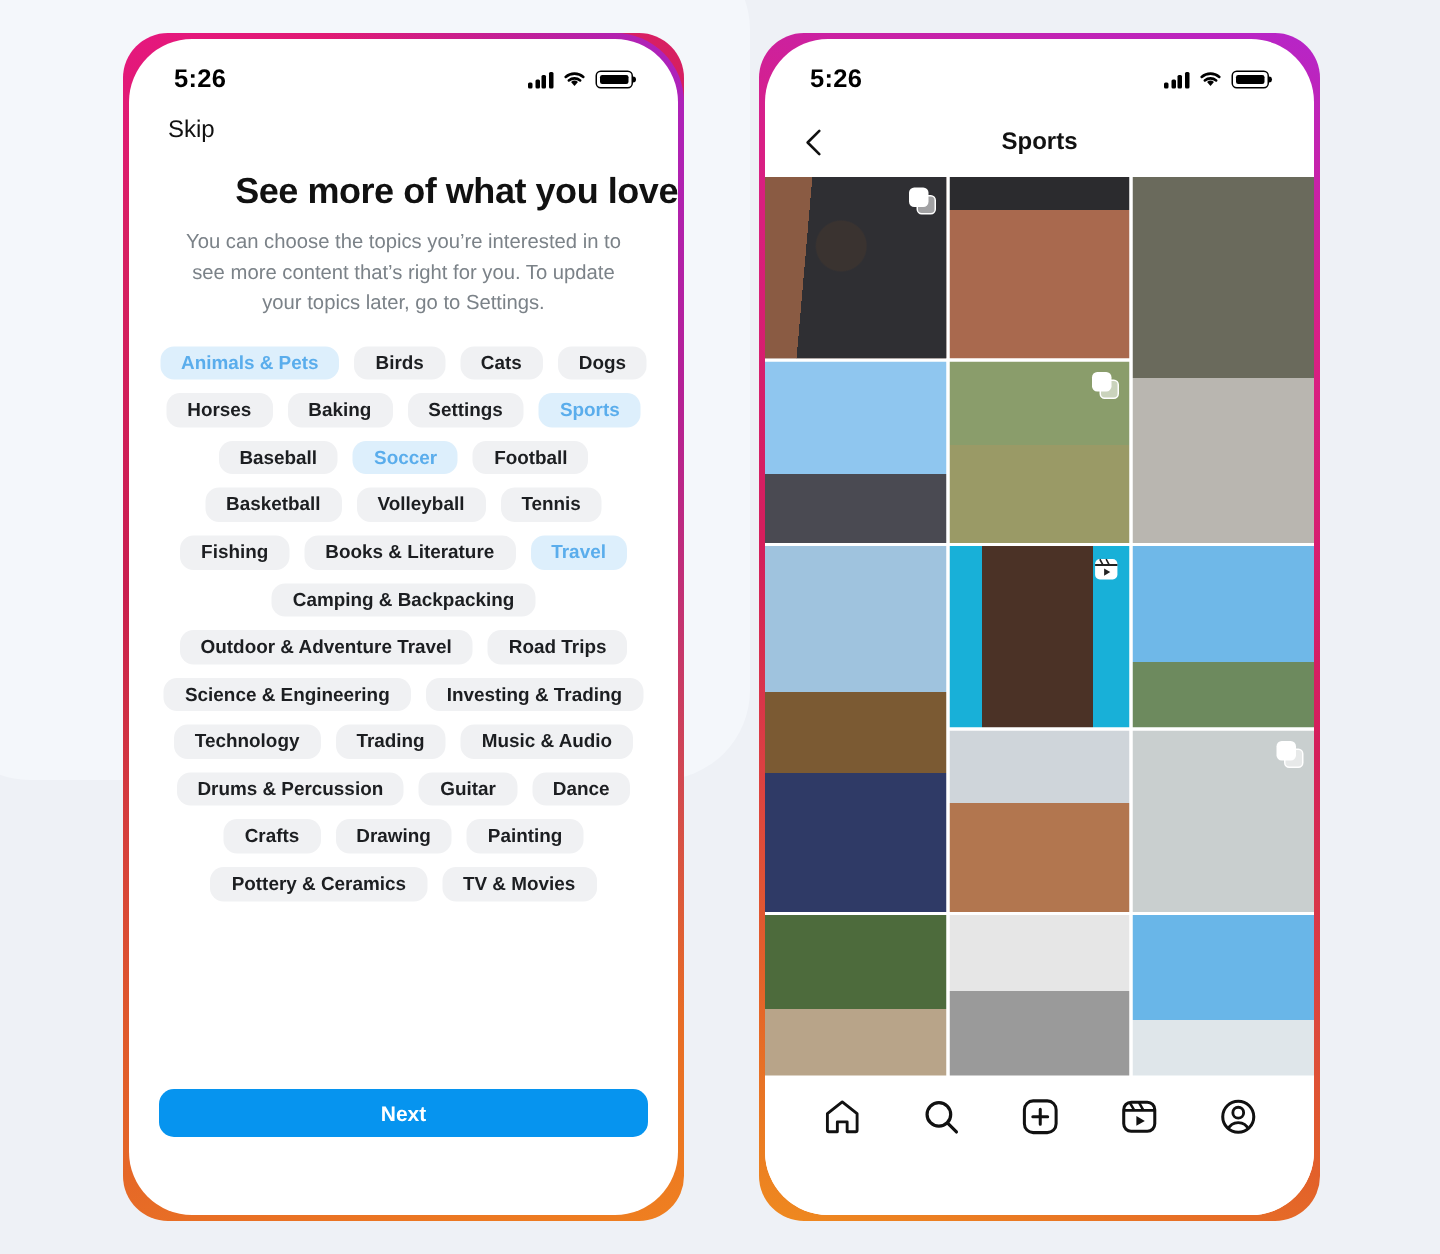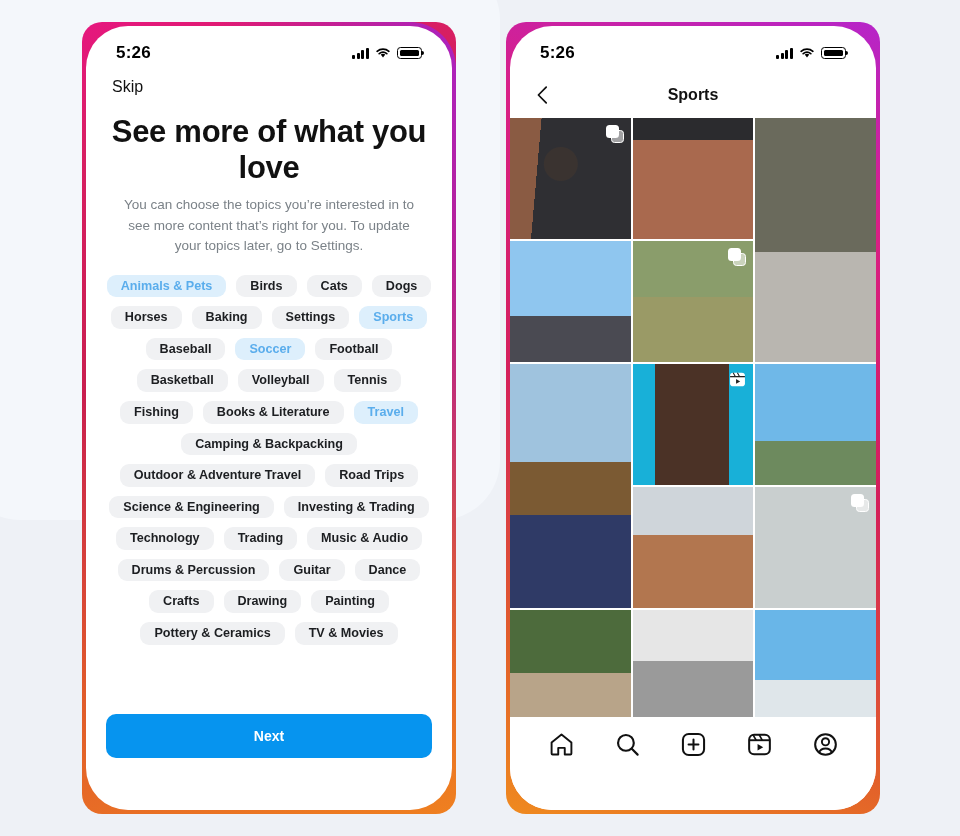--- a/index.html
+++ b/index.html
@@ -13,21 +13,21 @@
 
   
   .bg-panel{
     position:absolute; left:-40px; top:-40px; width:540px; height:560px;
     background:#f4f7fb; border-radius:60px;
   }
 
   
   .phone {
     position: absolute;
-    border-radius: 20px;
+    border-radius: 30px;
     padding: 4px;
   }
   .phone.p1 { left: 82px;  top: 22px; width: 374px; height: 792px;
     background: linear-gradient(160deg,#e6177f 0%, #d81f63 14%, #c91e4f 40%, #e05a2b 72%, #ef8020 100%); }
   .phone.p1 .screen { }
   .phone.p2 { left: 506px; top: 22px; width: 374px; height: 792px;
     background: linear-gradient(200deg,#b625c9 0%, #d91f86 22%, #d41e5a 52%, #e2602a 82%, #ef8a1f 100%); }
 
   
   .phone.p1::before{
@@ -58,35 +58,35 @@
   .bars i:nth-child(3){ height: 8.5px; }
   .bars i:nth-child(4){ height: 11px; }
   .batt { width: 25px; height: 12px; border: 1.6px solid #000; border-radius: 3.5px; padding: 1.6px; position: relative; }
   .batt span { display:block; height: 100%; background: #000; border-radius: 1.5px; }
   .batt::after { content:""; position:absolute; right:-3.4px; top:3.4px; width:2px; height:4px; background:#000; border-radius:0 2px 2px 0; }
 
   
   .skip-row { display:flex; padding: 6px 26px 0 26px; }
   .skip { font-size: 16px; color: #111; background:none; border:none; font-family: inherit; cursor:pointer; }
 
-  .title { text-align:center; font-size: 31px; font-weight: 800; color:#111; margin-top: 18px; letter-spacing:-.3px; }
+  .title { text-align:right; font-size: 24px; font-weight: 800; color:#111; margin-top: 18px; letter-spacing:-.3px; }
   .subtitle { text-align:center; font-size: 13.5px; line-height: 1.52; color: #7b8288; margin: 9px 36px 0 36px; }
 
   .chips { margin-top: 18px; padding: 0 12px; display:flex; flex-wrap:wrap; justify-content:center; gap: 9px 10px; }
   .chip {
     font-size: 12.6px; font-weight: 700; color:#1c1e21;
     background:#f0f1f3; border:none; border-radius: 9px;
     padding: 5px 14px; line-height: 1; white-space: nowrap;
     font-family: inherit; cursor: pointer;
   }
   .chip.sel { background:#ddeffc; color:#5aadec; }
 
   .next-wrap { position:absolute; left:0; right:0; bottom: 52px; padding: 0 20px; }
   .next-btn {
-    width:100%; height: 44px; border:none; border-radius: 10px;
+    width:100%; height: 32px; border:none; border-radius: 10px;
     background:#0694ef; color:#fff; font-size:14px; font-weight:700;
     font-family: inherit; cursor:pointer;
   }
 
   
   .navbar2 { height: 46px; display:flex; align-items:center; justify-content:center; position:relative; }
   .back { position:absolute; left: 22px; top: 50%; transform: translateY(-50%); width: 22px; height: 22px; cursor:pointer; }
   .nav-title { font-size: 16px; font-weight: 700; color:#111; }
 
   .grid {

